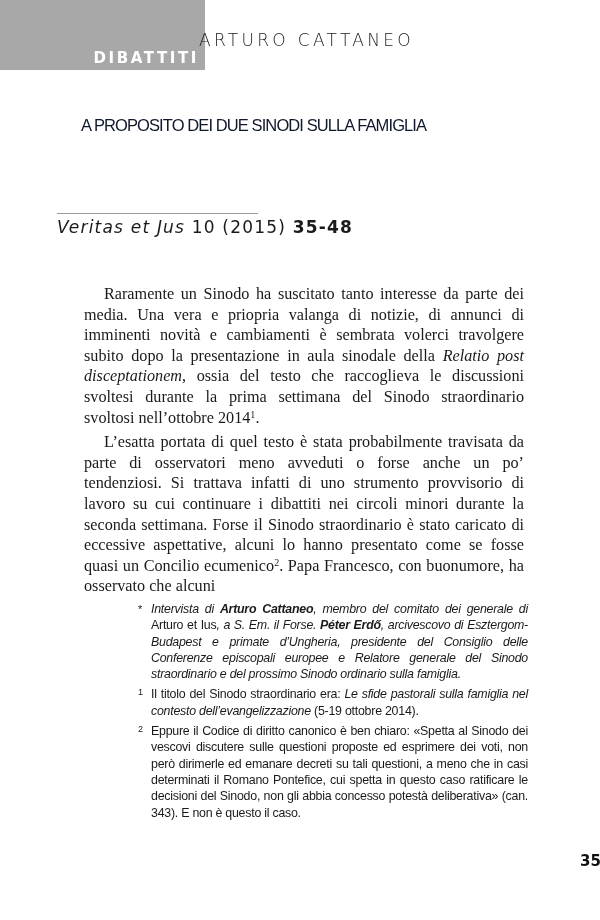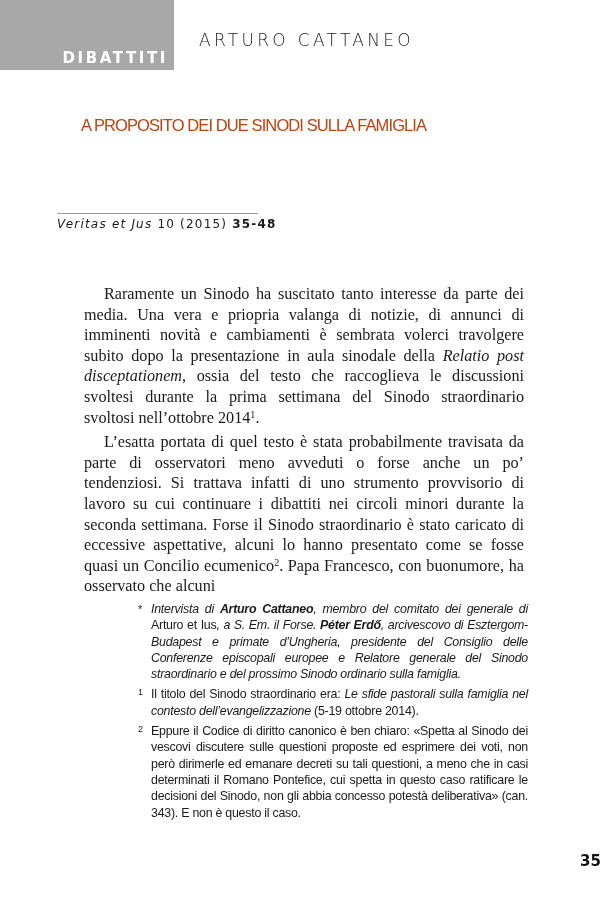--- a/index.html
+++ b/index.html
@@ -1,47 +1,47 @@
 <!DOCTYPE html>
 <html><head>
   <meta charset="utf-8">
   <style>
     html, body { margin: 0; padding: 0; background: #ffffff; }
     body { width: 600px; height: 920px; position: relative; overflow: hidden; color: #1a1a1a; }
 
     .section-block {
-      position: absolute; left: 0; top: 0; width: 174px; height: 70px;
+      position: absolute; left: 0; top: 0; width: 205px; height: 70px;
       background: #a8a8a8;
     }
     .section-label {
       position: absolute; right: 6px; bottom: 3px;
       font-family: "DejaVu Sans", sans-serif; font-weight: bold;
       font-size: 15px; letter-spacing: 2.6px; color: #ffffff;
     }
     .authors {
       position: absolute; left: 199px; top: 31px;
       font-family: "DejaVu Sans", sans-serif; font-size: 17px;
       letter-spacing: 3.3px; line-height: 19px; color: #1a1a1a;
       font-weight: 300;
     }
     .authors div { white-space: nowrap; }
 
     .article-title {
       position: absolute; left: 81px; top: 116px;
       font-family: "Liberation Sans", sans-serif; font-size: 16.5px;
-      letter-spacing: -0.9px; color: #c2410c; white-space: nowrap;
+      letter-spacing: -0.9px; color: #0f172a; white-space: nowrap;
     }
 
     .citation-rule {
       position: absolute; left: 57px; top: 213px; width: 201px; height: 1px;
       background: #9a9a9a;
     }
     .citation {
       position: absolute; left: 57px; top: 217px;
-      font-family: "DejaVu Sans", sans-serif; font-size: 12px;
+      font-family: "DejaVu Sans", sans-serif; font-size: 17px;
       letter-spacing: 1.2px; color: #1a1a1a; white-space: nowrap;
     }
     .citation .journal { font-style: italic; }
     .citation .pages { font-weight: bold; }
 
     .body-text {
       position: absolute; left: 80px; top: 280px; width: 448px;
       font-family: "Liberation Serif", serif; font-size: 16.2px;
       line-height: 20.6px; text-align: justify; color: #1a1a1a;
     }

